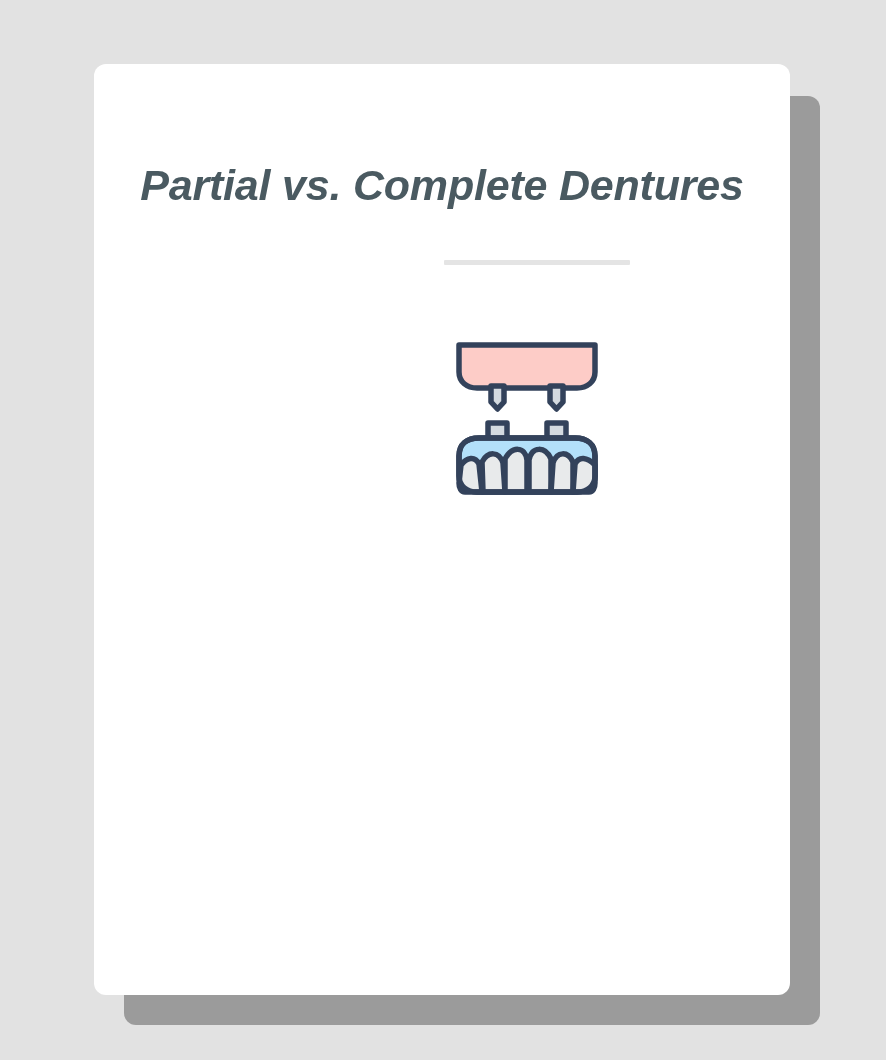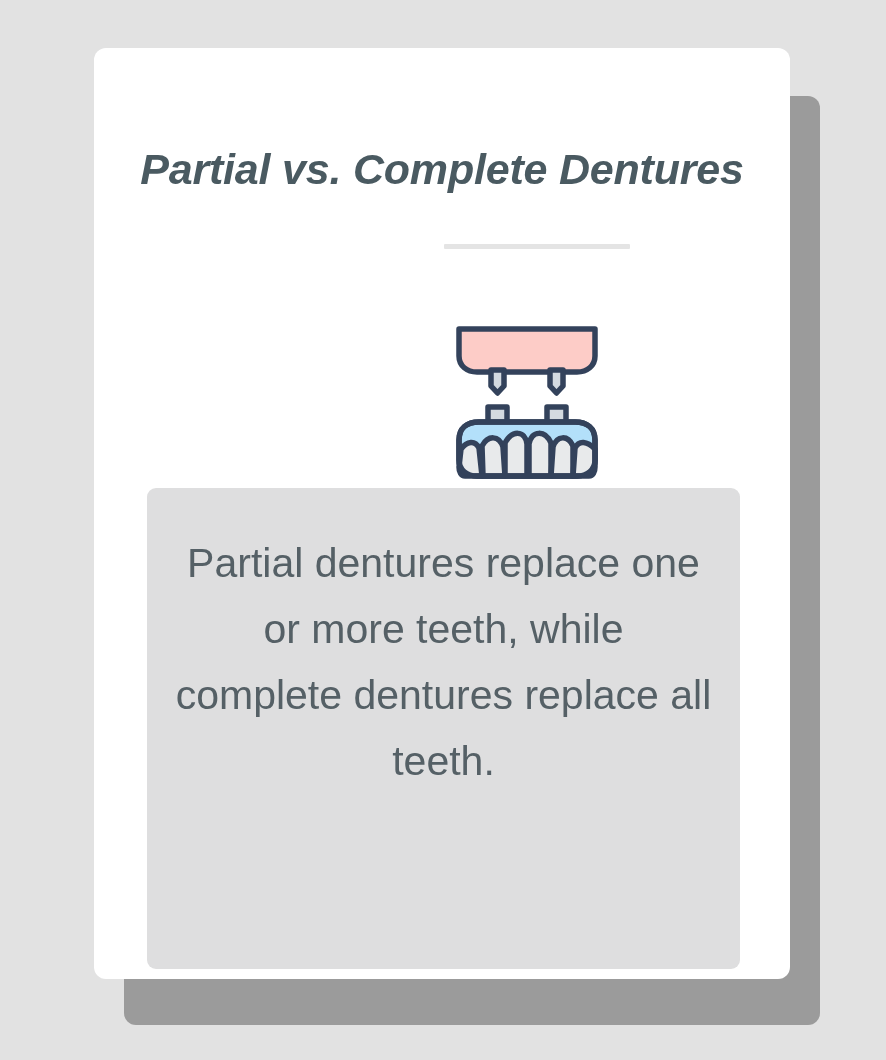--- a/index.html
+++ b/index.html
@@ -31,21 +31,21 @@
     width: 696px;
     height: 929px;
     background: #9b9b9b;
     border-radius: 12px;
   }
 
   
   .card {
     position: absolute;
     left: 94px;
-    top: 48px;
+    top: 64px;
     width: 696px;
     height: 931px;
     background: #ffffff;
     border-radius: 12px;
     overflow: hidden;
   }
 
   .card-title {
     position: absolute;
     left: 0;
@@ -144,18 +144,15 @@
           <path d="M138,138 C142,130 150,131 158,139 L158,157 C158,162 156,166 152,166 L136,166 Z" fill="#e8eaeb"></path>
 
           <path d="M22,130 C22,118 30,112 42,112
                    L138,112 C150,112 158,118 158,130
                    L158,150 C158,160 150,166 140,166
                    L40,166 C30,166 22,160 22,150 Z" fill="none"></path>
         </g>
       </svg>
     </div>
 
-    <div class="text-panel">
-      <div class="body-text">Partial dentures replace one or more teeth, while complete dentures replace all teeth.</div>
-    </div>
 
   </div>
 </div>
 
 </body></html>

